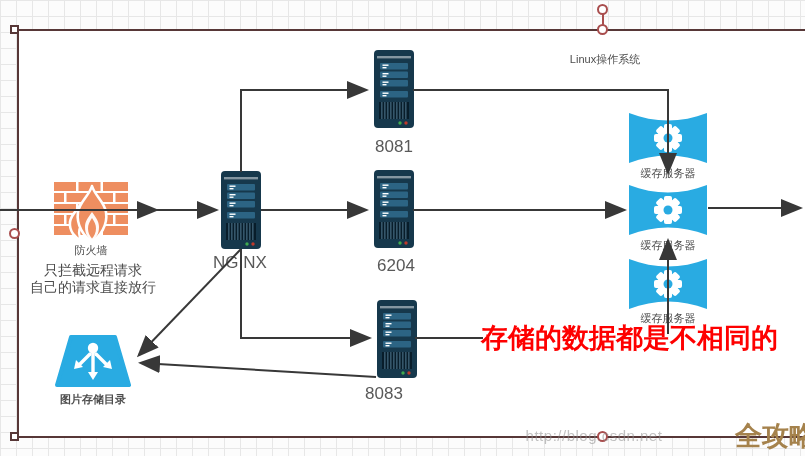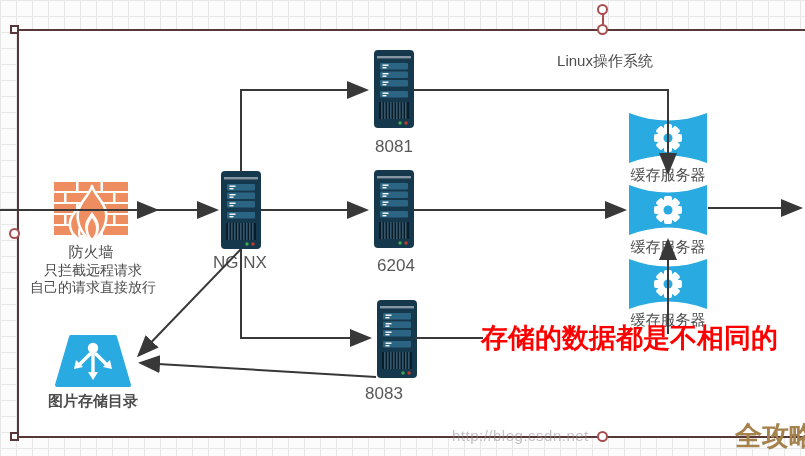--- a/index.html
+++ b/index.html
@@ -12,42 +12,42 @@
       linear-gradient(90deg, #e7e7e7 1px, transparent 1px);
     background-size:16px 16px;
   }
   
   .sel-rect {
     position:absolute; left:17px; top:29px; width:792px; height:409px;
     background:#ffffff; border:2px solid #573737; z-index:1;
   }
   .node { position:absolute; z-index:2; }
   .lbl  { position:absolute; z-index:2; white-space:nowrap; transform:translateX(-50%);
-          color:#4d4d4d; font-size:15px; }
+          color:#4d4d4d; font-size:11px; }
   .lbl-id { color:#595959; font-size:17px; }
   .note { text-align:center; font-size:14px; line-height:17px; color:#4d4d4d; }
   #wires { position:absolute; left:0; top:0; z-index:3; }
   .annotation {
     position:absolute; left:481px; top:320px; z-index:4;
     font-size:27px; font-weight:bold; color:#fe0000; white-space:nowrap;
     letter-spacing:0px; z-index:4;
   }
   
   .handle-sq {
     position:absolute; width:9px; height:9px; background:#fff;
     border:2px solid #573737; z-index:5;
   }
   .handle-ci {
     position:absolute; width:11px; height:11px; background:#fff;
     border:2px solid #a94e4e; border-radius:50%; z-index:5;
   }
   .handle-stem { position:absolute; width:2px; height:12px; background:#a94e4e; z-index:5; }
   
   .wm-url {
-    position:absolute; top:427px; left:452px; width:284px; text-align:left;
+    position:absolute; top:427px; left:452px; width:284px; text-align:center;
     font-size:15px; color:#8f8f8f; opacity:.55; letter-spacing:.5px;
     white-space:nowrap; z-index:6;
   }
   .wm-brand {
     position:absolute; top:418px; left:735px; font-size:27px; font-weight:bold;
     color:#a5824c; white-space:nowrap; z-index:6;
   }
   svg.icon { display:block; }
 </style>
 </head>

